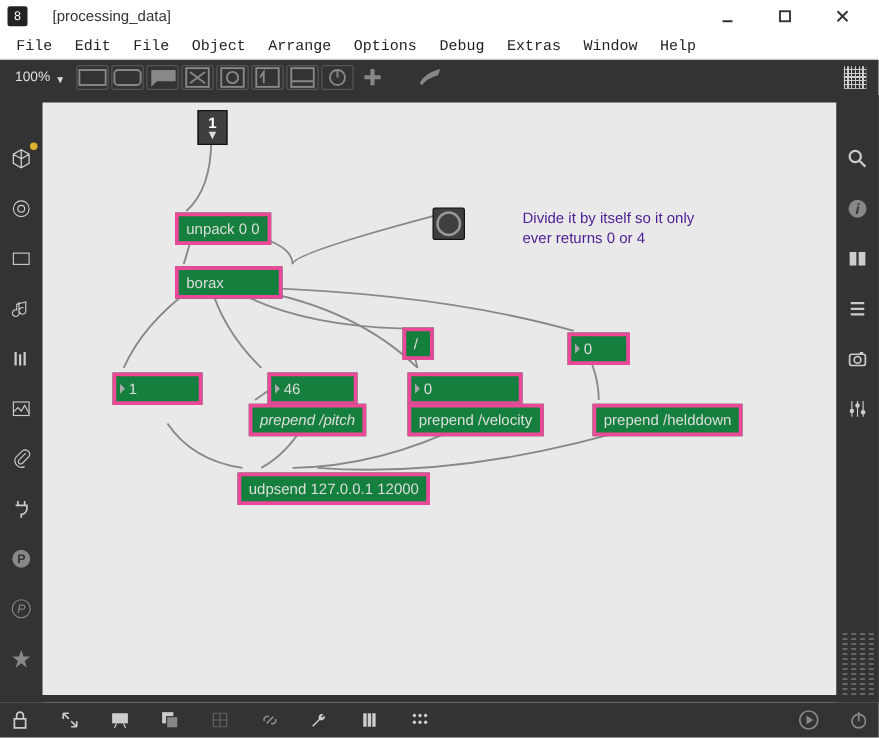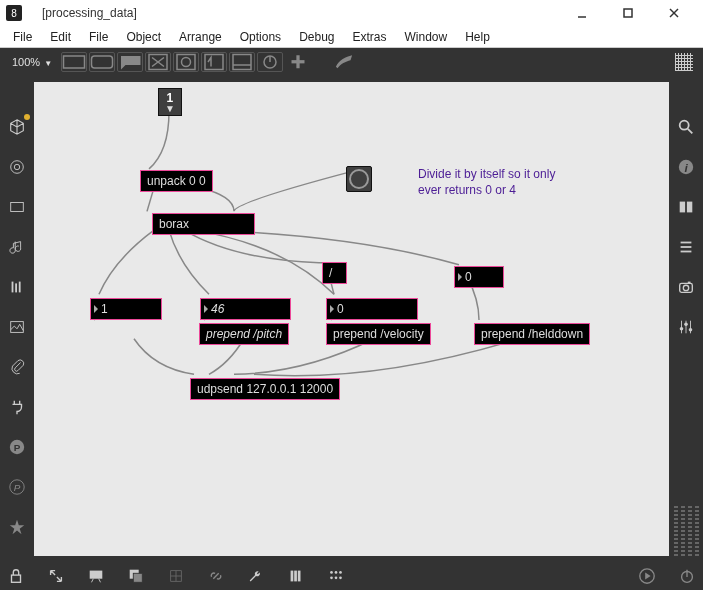--- a/index.html
+++ b/index.html
@@ -4,41 +4,41 @@
 <style>
 * { margin: 0; padding: 0; box-sizing: border-box; }
 body { font-family: Arial, Helvetica, sans-serif; background: #fff; width: 703px; height: 590px; overflow: hidden; user-select: none; }
 
 .titlebar { height: 26px; background: #fff; display: flex; align-items: center; padding: 0 6px; font-size: 12px; color: #333; }
 .titlebar .app-icon { width: 16px; height: 16px; background: #222; margin-right: 6px; border-radius: 2px; display:flex; align-items:center; justify-content:center; color:#fff; font-size:10px; }
 .titlebar .title { flex: 1; margin-left: 14px; }
 .titlebar .winbtn { width: 46px; height: 26px; display: flex; align-items: center; justify-content: center; font-size: 14px; color: #333; }
 
 .menubar { height: 22px; background: #fff; display: flex; align-items: center; padding: 0 4px; font-size: 12px; color: #222; border-bottom: 1px solid #ccc; }
-.menubar .menu-item { padding: 2px 9px; cursor: default; }
+.menubar .menu-item { padding: 2px 9px; cursor: default; font-family: Liberation Mono, monospace; }
 
 .topbar { height: 28px; background: #333; display: flex; align-items: center; padding: 0 4px; }
 .topbar .zoom { color: #e0e0e0; font-size: 11px; padding: 0 8px; display: flex; align-items: flex-end; }
 .topbar .zoom .tri { margin-left:4px; font-size:8px; }
 .topbar .tb-icon { width: 26px; height: 20px; margin: 0 1px; display: flex; align-items: center; justify-content: center; color: #888; border:1px solid #555; border-radius:2px;}
 .topbar .tb-icon.noborder { border:none; }
 .topbar .spacer { flex: 1; }
 .topbar .grip { width: 18px; height: 18px; background-image: repeating-linear-gradient(0deg,#ccc 0,#ccc 1px,transparent 1px,transparent 3px), repeating-linear-gradient(90deg,#ccc 0,#ccc 1px,transparent 1px,transparent 3px); margin-right:6px;}
 
 .workspace { position: absolute; top: 76px; bottom: 28px; left: 0; right: 0; background: #333; }
 
 .left-toolbar { position: absolute; left: 0; top: 0; bottom: 0; width: 34px; background: #333; display: flex; flex-direction: column; align-items: center; padding-top: 40px; gap: 18px; }
 .right-toolbar { position: absolute; right: 0; top: 0; bottom: 0; width: 34px; background: #333; display: flex; flex-direction: column; align-items: center; padding-top: 40px; gap: 18px; }
 .tool-icon { width: 22px; height: 22px; color: #bbb; display: flex; align-items: center; justify-content: center; position:relative; }
 .tool-icon svg { width:18px; height:18px; }
 .left-toolbar .dot { position:absolute; top:-2px; right:-2px; width:6px; height:6px; border-radius:50%; background:#e0b030; }
 
 .canvas { position: absolute; left: 34px; right: 34px; top: 6px; bottom: 6px; background: #e9e9e9; }
 
-.patch-box { position: absolute; background: #000000; color: #ddd; font-size: 12px; padding: 3px 6px; border: 1px solid #ec4899; white-space: nowrap; font-family: Arial, sans-serif; }
+.patch-box { position: absolute; background: #15803d; color: #ddd; font-size: 12px; padding: 3px 6px; border: 3px solid #ec4899; white-space: nowrap; font-family: Arial, sans-serif; }
 .patch-box.number { padding-left: 10px; }
 .patch-box.number::before { content:""; position:absolute; left:3px; top:50%; transform:translateY(-50%); border-left:4px solid #aaa; border-top:4px solid transparent; border-bottom:4px solid transparent;}
 .inlet-bang { position:absolute; background:#3f3f3f; border:1px solid #111; display:flex; flex-direction:column; align-items:center; padding:2px 6px; }
 .inlet-bang .num { color:#fff; font-size:12px; font-weight:bold; }
 .inlet-bang .tri { color:#ddd; font-size:10px; line-height:8px; }
 .button-circle { position:absolute; width:26px; height:26px; background:#3f3f3f; border:1px solid #111; border-radius:2px; display:flex; align-items:center; justify-content:center; }
 .button-circle::after { content:""; width:16px; height:16px; border:2px solid #999; border-radius:50%; }
 
 .comment { position:absolute; font-size:12px; color:#4c1d95; line-height:1.3;margin-left:24px; }
 
@@ -298,27 +298,27 @@
       <div class="num">1</div>
       <div class="tri">▼</div>
     </div>
 
     <div class="patch-box" style="left:106px; top:88px;">unpack 0 0</div>
     <div class="button-circle" style="left:312px; top:84px;"></div>
     <div class="comment" style="left:360px; top:85px;">
       <div>Divide it by itself so it only</div>
       <div>ever returns 0 or 4</div>
     </div>
-    <div class="patch-box" style="left:118px; top:131px; width:103px;">borax</div>
+    <div class="patch-box" style="left:106px; top:131px; width:86px;">borax</div>
 
     <div class="patch-box" style="left:288px; top:180px; width:25px;">/</div>
     <div class="patch-box number" style="left:420px; top:184px; width:50px;">0</div>
 
     <div class="patch-box number" style="left:56px; top:216px; width:72px;">1</div>
-    <div class="patch-box number" style="left:166px; top:216px; width:91px;font-style:italic;">46</div>
+    <div class="patch-box number" style="left:180px; top:216px; width:72px;">46</div>
     <div class="patch-box number" style="left:292px; top:216px; width:92px;">0</div>
 
     <div class="patch-box" style="left:165px; top:241px;font-style:italic;">prepend /pitch</div>
     <div class="patch-box" style="left:440px; top:241px;">prepend /helddown</div>
     <div class="patch-box" style="left:292px; top:241px;">prepend /velocity</div>
 
     <div class="patch-box" style="left:156px; top:296px;">udpsend 127.0.0.1 12000</div>
   </div>
 </div>
 

